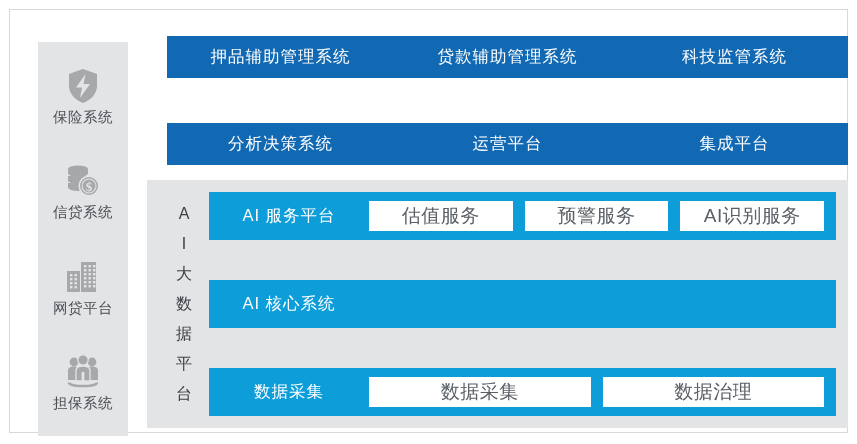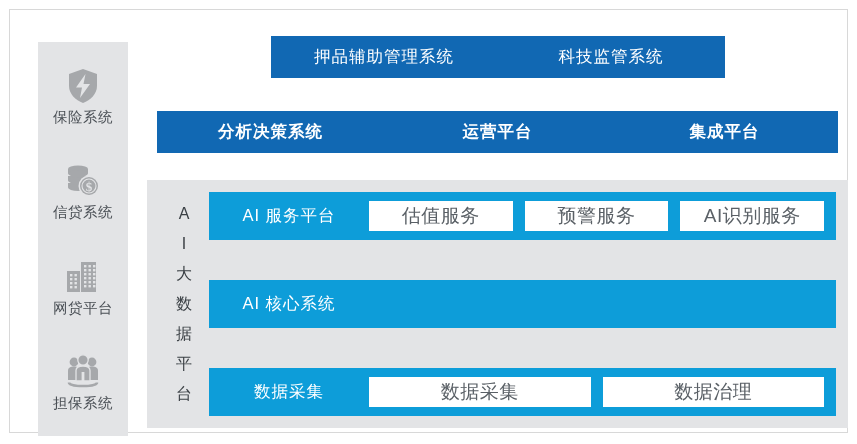--- a/index.html
+++ b/index.html
@@ -67,24 +67,24 @@
     line-height: 1.1;
     white-space: nowrap;
   }
 
   
   .btn-row {
     position: absolute;
     left: 137px;
     width: 701px;
     display: flex;
-    justify-content: center;
+    justify-content: flex-end;
   }
   .btn-row.row1 { top: 26px; }
-  .btn-row.row2 { top: 101px; font-weight: bold; }
+  .btn-row.row2 { top: 113px; }
   .blue-btn {
     width: 227px;
     height: 42px;
     background: #1168b3;
     color: #ffffff;
     font-size: 16.5px;
     letter-spacing: 1px;
     display: flex;
     align-items: center;
     justify-content: center;
@@ -249,20 +249,21 @@
             <path d="M6 30.5 C6 35.2 34 35.2 34 30.5" fill="none" stroke="#a6a8ab" stroke-width="2.6"></path>
           </svg>
         </span>
         <span class="side-label">担保系统</span>
       </div>
 
     </div>
 
     <div class="btn-row row1">
       <div class="blue-btn">押品辅助管理系统</div>
+      <div class="blue-btn">贷款辅助管理系统</div>
       <div class="blue-btn">科技监管系统</div>
     </div>
 
     <div class="btn-row row2">
       <div class="blue-btn">分析决策系统</div>
       <div class="blue-btn">运营平台</div>
       <div class="blue-btn">集成平台</div>
     </div>
 
     <div class="ai-panel">

